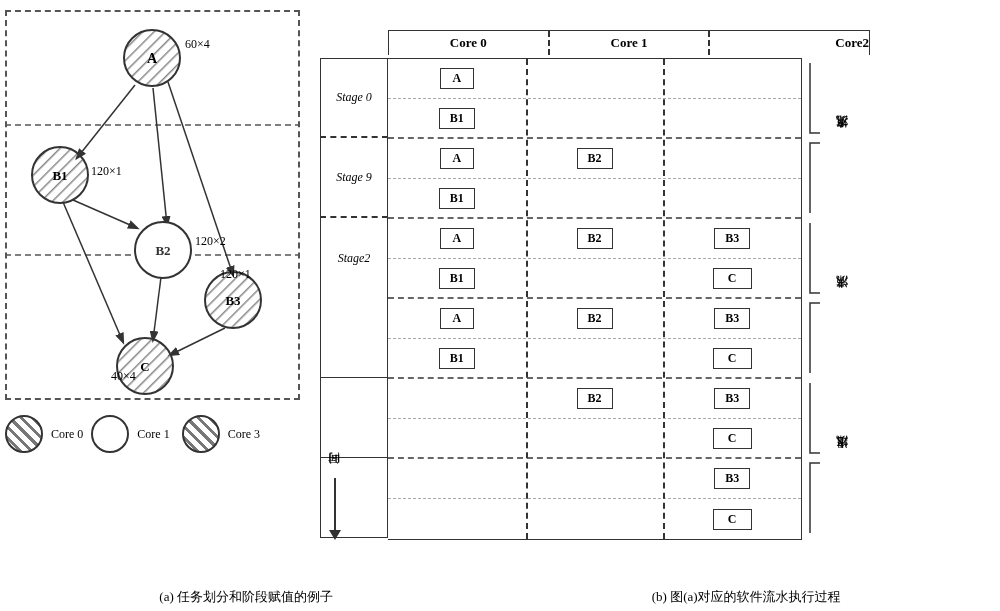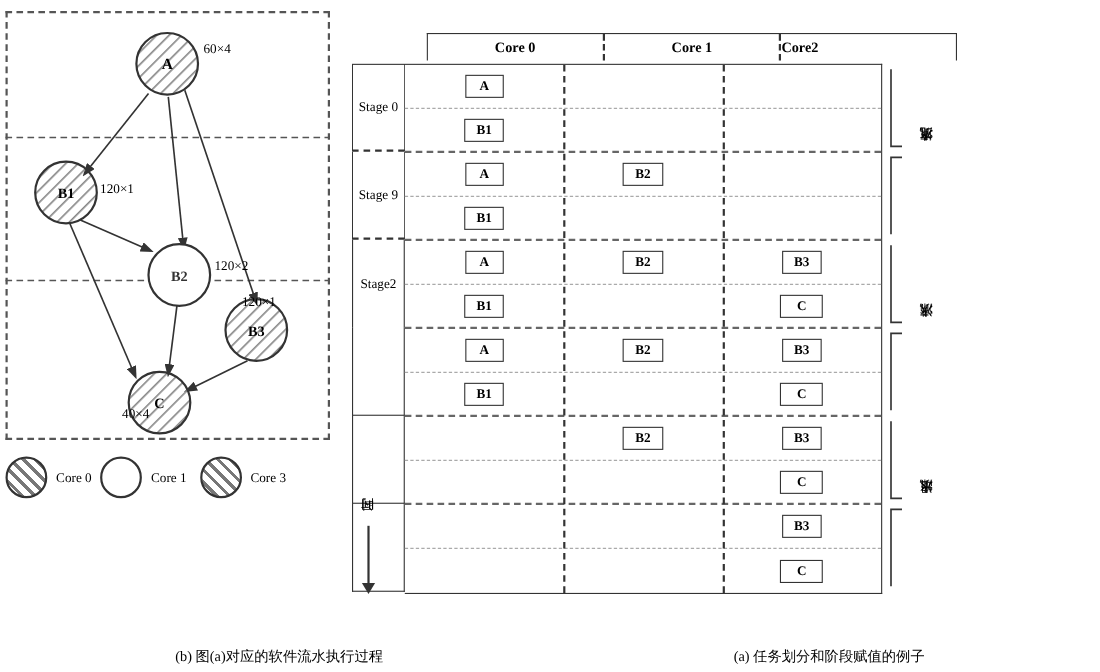--- a/index.html
+++ b/index.html
@@ -177,26 +177,26 @@
       <span>Core 3</span>
     </div>
   </div>
 
   <div class="right-section">
 
 
     <div style="position:absolute; top:20px; left:68px; right:70px; display:flex; border: 1px solid #333; border-bottom:none;">
       <div style="flex:1; text-align:center; padding:4px 0; font-size:13px; font-weight:bold; border-right:2px dashed #333;">Core 0</div>
       <div style="flex:1; text-align:center; padding:4px 0; font-size:13px; font-weight:bold; border-right:2px dashed #333;">Core 1</div>
-      <div style="flex:1; text-align:left; padding:4px 0; font-size:13px; font-weight:bold;">Core2</div>
+      <div style="flex:1; text-align:right; padding:4px 0; font-size:13px; font-weight:bold;">Core2</div>
     </div>
 
     <div style="position:absolute; top:48px; left:0; right:70px; display:flex;">
 
-      <div style="width:48px; display:flex; flex-direction:column;">
+      <div style="width:68px; display:flex; flex-direction:column;font-style:italic;">
 
         <div style="height:80px; display:flex; align-items:center; justify-content:center; border:1px solid #333; border-bottom:2px dashed #333; font-size:12px; text-align:center;">Stage 0</div>
 
         <div style="height:80px; display:flex; align-items:center; justify-content:center; border:1px solid #333; border-top:none; border-bottom:2px dashed #333; font-size:12px; text-align:center;">Stage 9</div>
 
         <div style="height:80px; display:flex; align-items:center; justify-content:center; border:1px solid #333; border-top:none; border-bottom:none; font-size:12px; text-align:center;">Stage2</div>
 
         <div style="height:80px; border:1px solid #333; border-top:none; font-size:12px;"></div>
         <div style="height:80px; border:1px solid #333; border-top:none; font-size:12px;"></div>
         <div style="height:80px; border:1px solid #333; border-top:none; font-size:12px;"></div>
@@ -348,17 +348,17 @@
     <div style="position:absolute; top:48px; left:6px; height:480px; display:flex; flex-direction:column; align-items:center; justify-content:flex-end;">
       <span style="font-size:12px; writing-mode:vertical-rl; transform:rotate(180deg); margin-bottom:4px;">时间</span>
       <div style="width:2px; height:60px; background:#333; position:relative;">
         <div style="position:absolute; bottom:-2px; left:-5px; border-top:10px solid #333; border-left:6px solid transparent; border-right:6px solid transparent;"></div>
       </div>
     </div>
 
   </div>
 
   <div class="caption-area">
+    <span>(a) 任务划分和阶段赋值的例子</span>
     <span>(b) 图(a)对应的软件流水执行过程</span>
-    <span>(a) 任务划分和阶段赋值的例子</span>
   </div>
 
 </div>
 
 </body></html>

